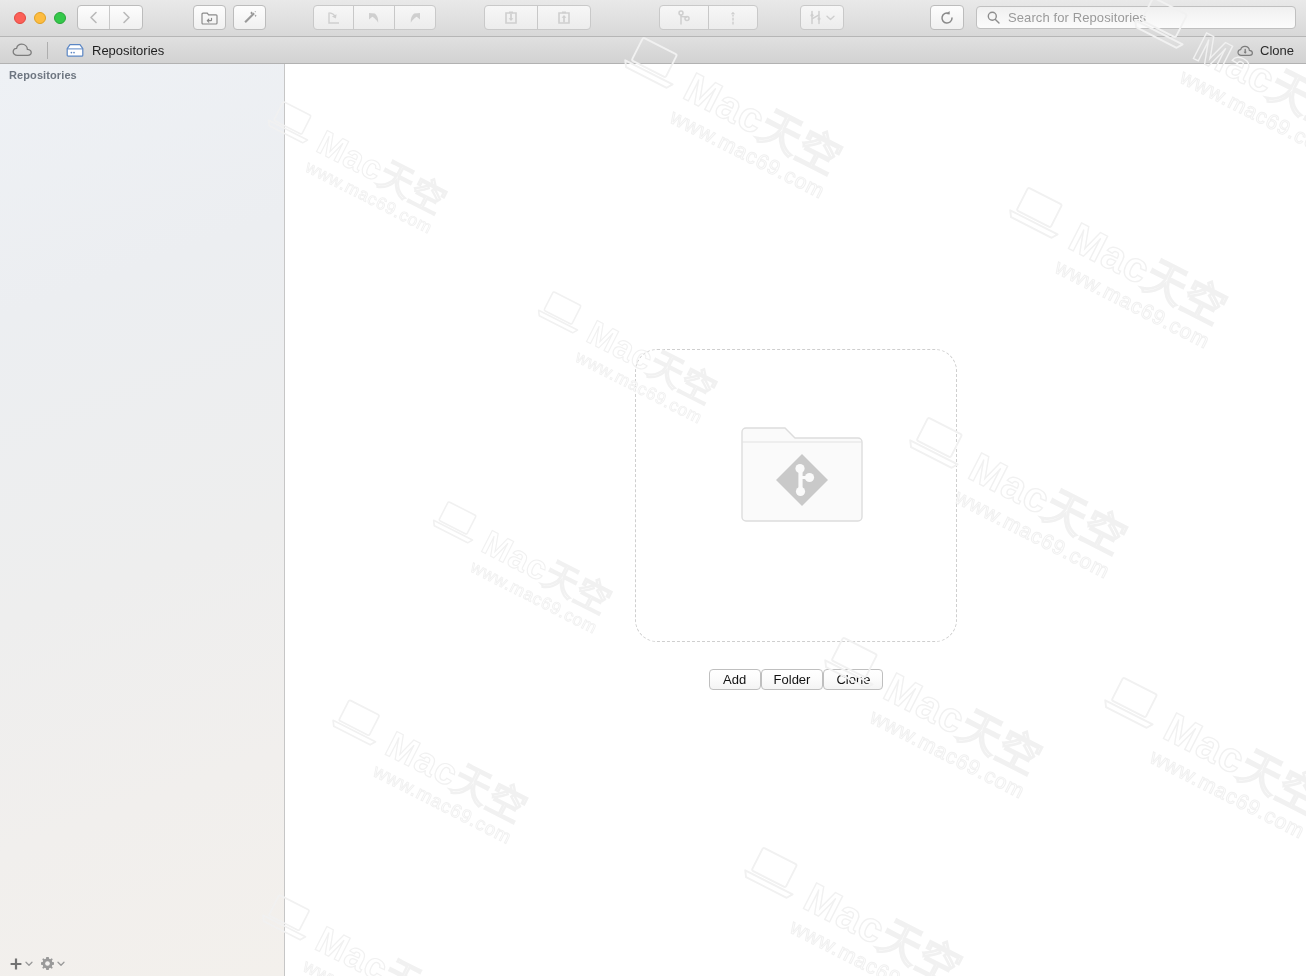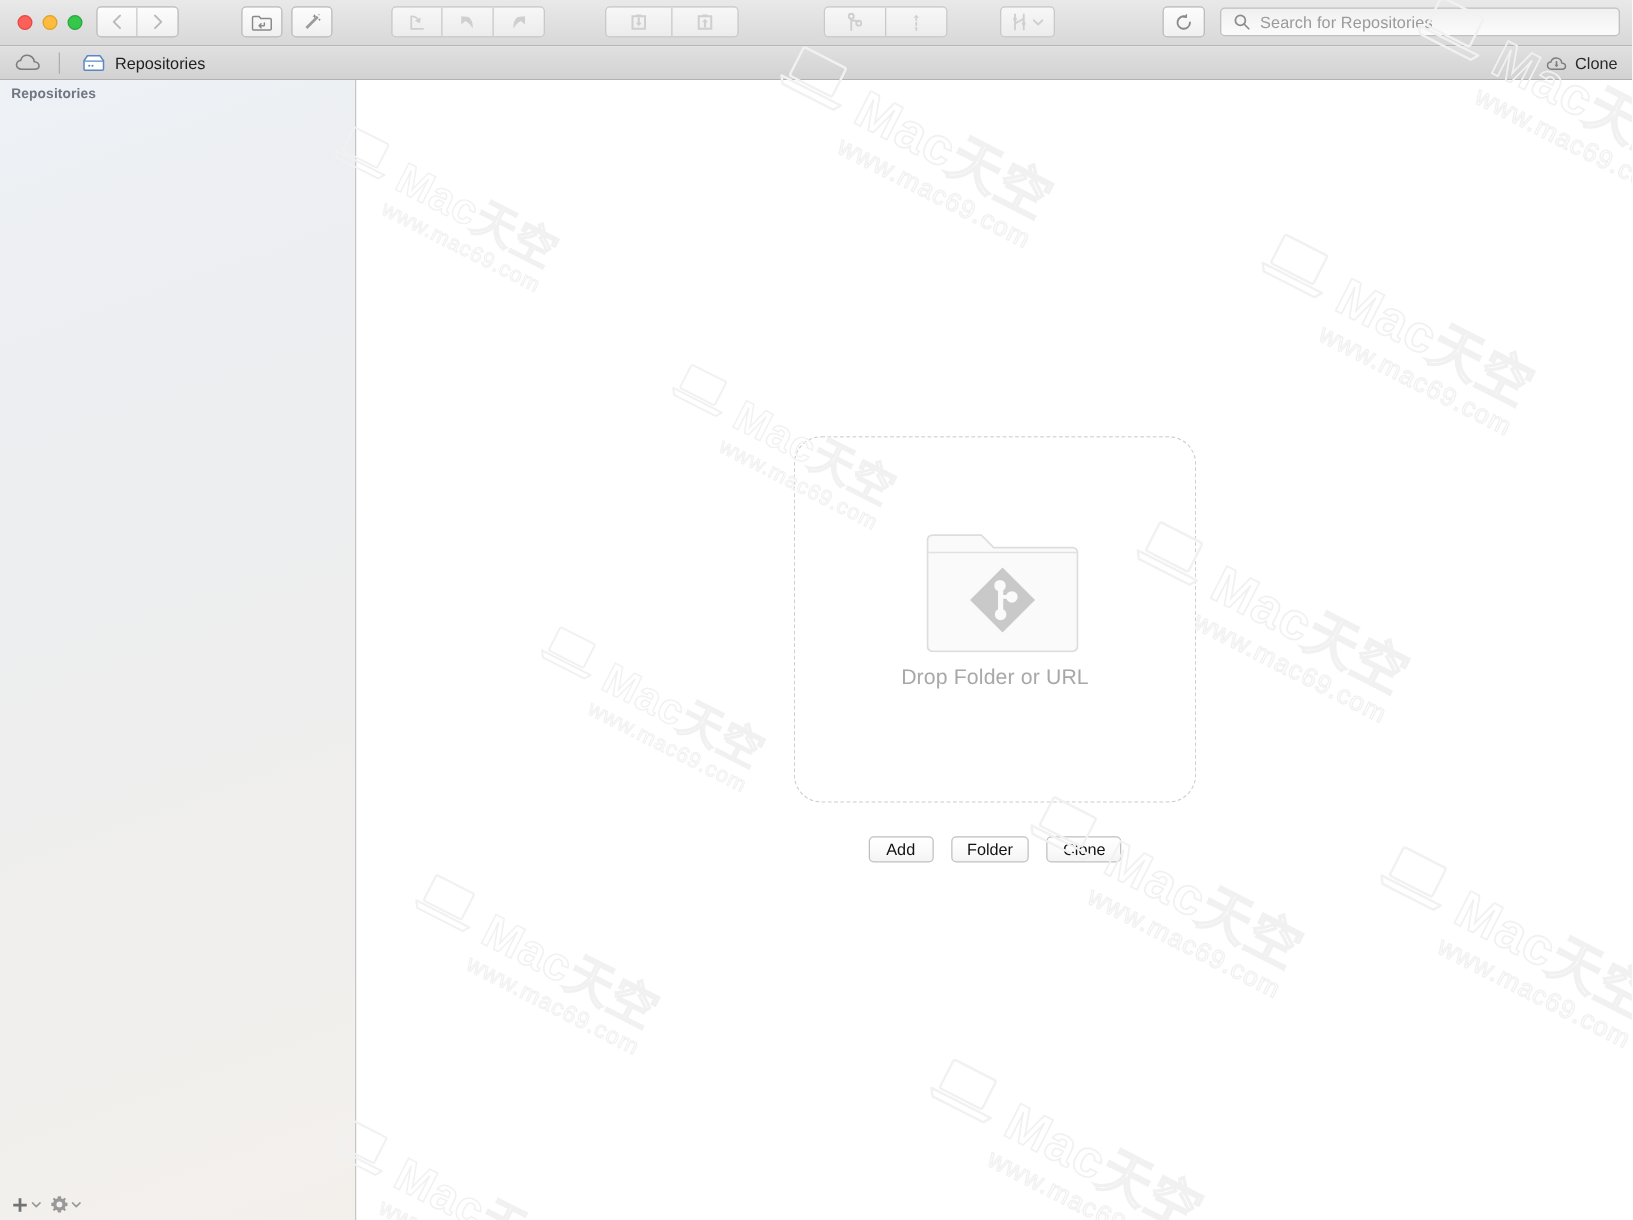--- a/index.html
+++ b/index.html
@@ -218,21 +218,20 @@
     letter-spacing: 0.1px;
   }
 
   .actions {
     position: absolute;
     left: 349px;
     top: 605px;
     width: 322px;
     display: flex;
     justify-content: center;
-    gap: 14px;
   }
   .pushbtn {
     min-width: 52px;
     height: 21px;
     padding: 0 12px;
     border: 1px solid #bfbfbf;
     border-radius: 4px;
     background: linear-gradient(to bottom, #ffffff 0%, #fbfbfb 50%, #f4f4f4 100%);
     font-family: "Liberation Sans", sans-serif;
     font-size: 13px;
@@ -485,21 +484,20 @@
             <circle cx="7.5" cy="-2.5" r="4.6"></circle>
             <circle cx="-1.5" cy="11.5" r="4.6"></circle>
             <rect x="-3.6" y="-11" width="4.2" height="22" rx="1"></rect>
             <path d="M-1.5 -4 C2.5 -4 5.5 -4.4 7 -3.0 L7 0.5 C4.5 -1.2 1.5 -1.0 -1.5 -1.0 Z"></path>
           </g>
         </g>
       </svg>
     </div>
 
     <div class="drop-text">
-      <div>Drop Folder or URL</div>
     </div>
 
     <div class="actions">
       <button class="pushbtn">Add</button>
       <button class="pushbtn">Folder</button>
       <button class="pushbtn">Clone</button>
     </div>
   </div>
 
   <div class="wm-layer">

